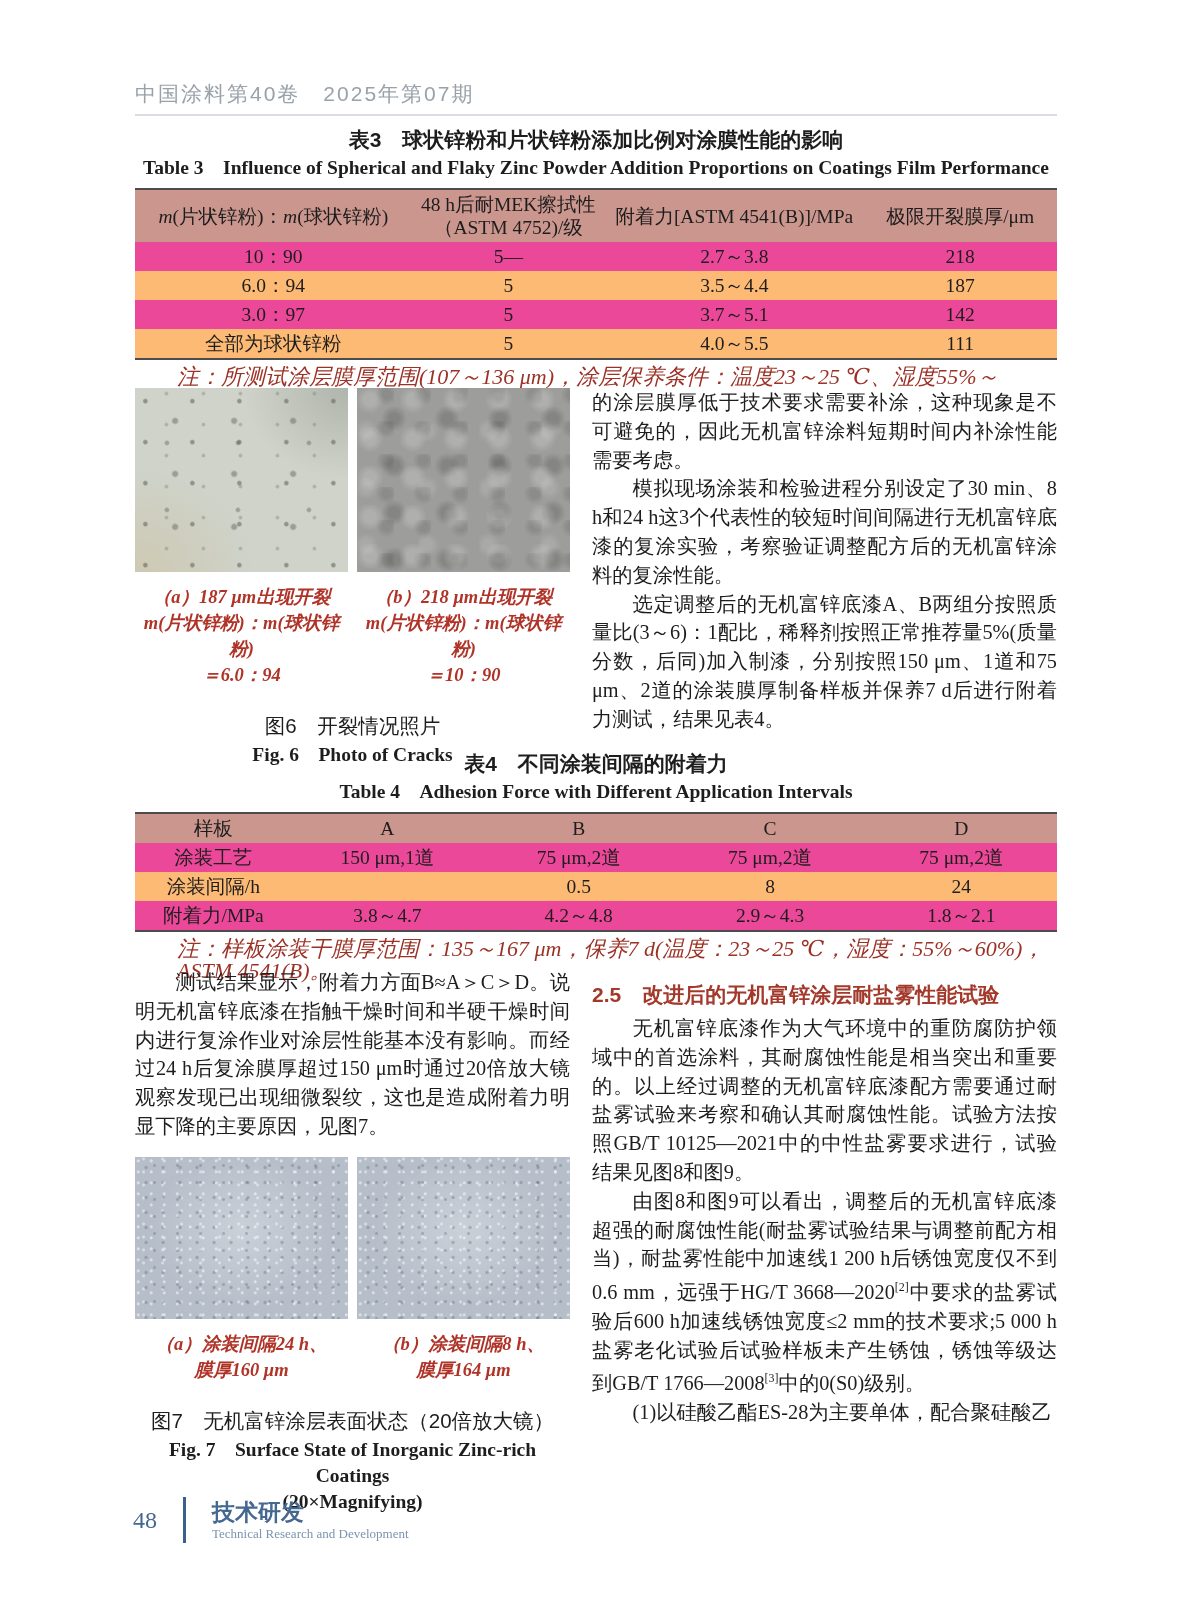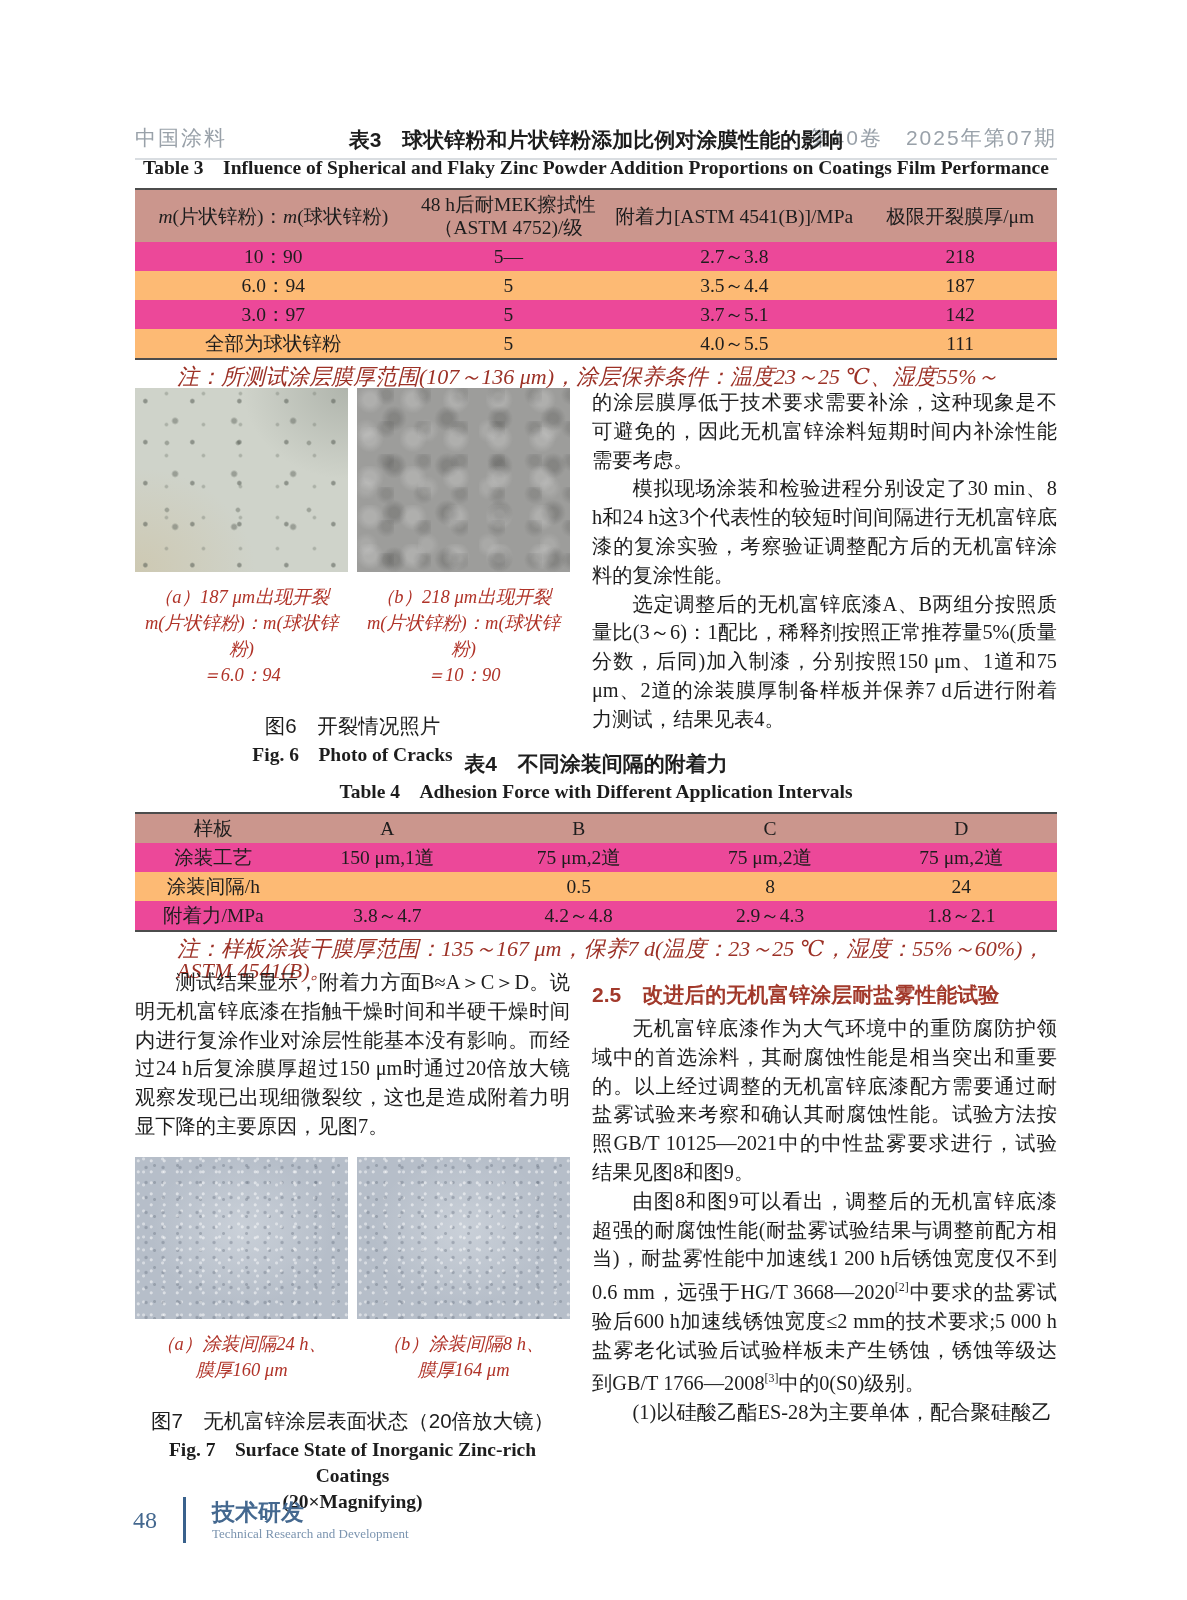--- a/index.html
+++ b/index.html
@@ -1,23 +1,23 @@
 <!DOCTYPE html>
 <html><head>
 <meta charset="utf-8">
 <style>
   html,body{margin:0;padding:0;background:#ffffff;}
   .page{position:relative;width:1187px;height:1600px;background:#ffffff;overflow:hidden;
         font-family:"Liberation Serif","DejaVu Serif",serif;color:#1d1d1d;}
   
   .page-header{position:absolute;left:135px;top:80px;width:922px;display:flex;
-               justify-content:space-between;align-items:flex-end;
+               align-items:flex-end;
                border-bottom:2px solid #d9dde1;padding-bottom:6px;
                font-family:"Liberation Sans","DejaVu Sans",sans-serif;
-               font-size:21px;color:#99a1a9;letter-spacing:2px;margin-top:44px;}
+               font-size:21px;color:#99a1a9;letter-spacing:2px;}
   
   .tbl-block{position:absolute;left:135px;width:922px;}
   .tbl-title-zh{text-align:center;font-family:"Liberation Sans","DejaVu Sans",sans-serif;
                 font-weight:bold;font-size:21px;line-height:24px;}
   .tbl-title-en{text-align:center;font-weight:bold;font-size:19.5px;line-height:24px;margin-top:4px;}
   table.dtable{width:100%;border-collapse:collapse;margin-top:8px;
                border-top:2px solid #4c4c4c;border-bottom:2px solid #4c4c4c;
                font-size:19.5px;}
   table.dtable th{background:#cb968d;font-weight:normal;text-align:center;
                   padding:3px 4px;line-height:23px;}
@@ -56,21 +56,21 @@
       radial-gradient(circle at 80% 20%, rgba(68,68,66,.2) 4px, transparent 11px);
     background-size:43px 39px,53px 47px,61px 57px,37px 33px;}
   .fig7p{width:213px;height:162px;background-color:#b6bec9;
     background-image:
       radial-gradient(circle at 25% 35%, rgba(255,255,255,.5) 1px, transparent 2px),
       radial-gradient(circle at 65% 70%, rgba(90,100,115,.35) 1px, transparent 2.2px),
       radial-gradient(circle at 45% 15%, rgba(255,255,255,.45) 1px, transparent 2px),
       radial-gradient(circle at 85% 50%, rgba(80,90,105,.3) 1px, transparent 2px),
       radial-gradient(ellipse at 50% 45%, rgba(232,236,240,.4), transparent 60%);
     background-size:13px 11px,17px 15px,19px 13px,23px 17px,100% 100%;}
-  .fig-captions{display:flex;gap:9px;margin-top:12px;}
+  .fig-captions{display:flex;gap:9px;margin-top:12px;font-weight:bold;}
   .fig-cap{width:213px;text-align:center;color:#b03328;font-size:18.5px;
            line-height:26px;font-style:italic;}
   .fig-title-zh{text-align:center;font-family:"Liberation Sans","DejaVu Sans",sans-serif;
                 font-weight:normal;font-size:20.5px;line-height:28px;margin-top:24px;}
   .fig-title-en{text-align:center;font-weight:bold;font-size:19.5px;line-height:26px;margin-top:2px;}
   
   .sec-heading{font-family:"Liberation Sans","DejaVu Sans",sans-serif;font-weight:bold;
                font-size:21px;line-height:30px;color:#a2392b;margin:0 0 4px 0;}
   .sec3-heading{font-family:"Liberation Sans","DejaVu Sans",sans-serif;font-weight:bold;
                 font-size:27px;line-height:32px;color:#b13526;margin:24px 0 14px 0;}

